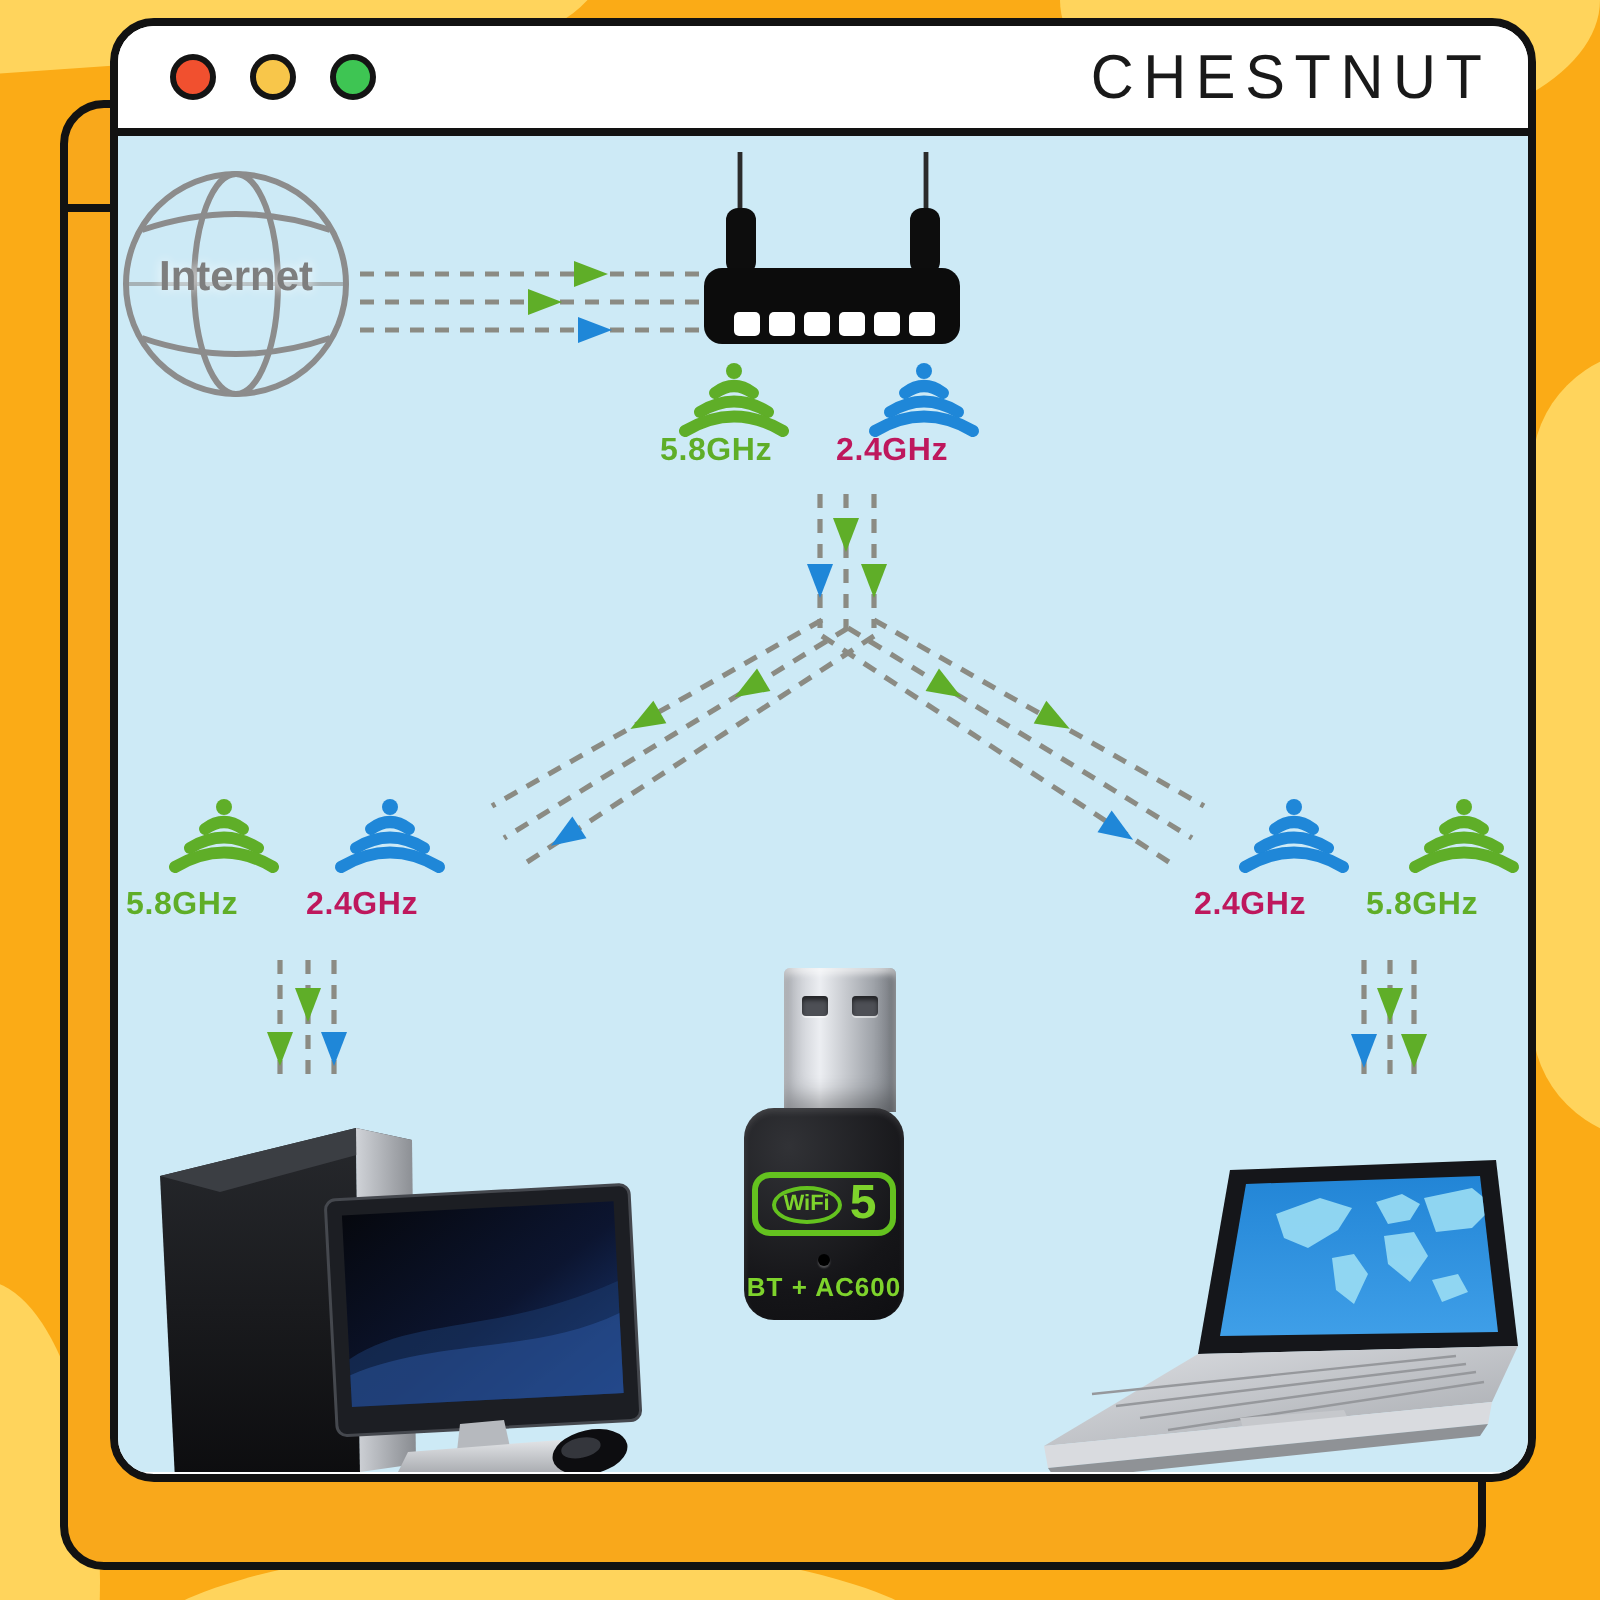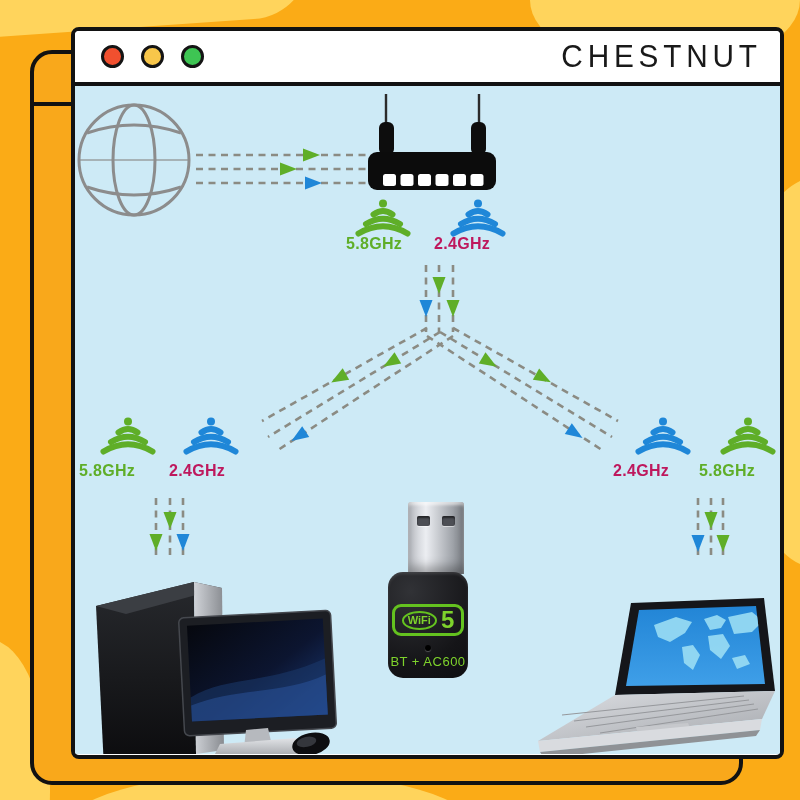--- a/index.html
+++ b/index.html
@@ -13,23 +13,23 @@
   .blob.b3{left:766px;top:175px;width:120px;height:395px;border-radius:60px;}
   .blob.b4{left:60px;top:772px;width:420px;height:120px;border-radius:50%;}
   .blob.b5{left:-70px;top:640px;width:120px;height:300px;border-radius:50%;}
 
   
   .back-frame{position:absolute;left:30px;top:50px;width:713px;height:735px;
     background:#f9a81b;border:4px solid #121212;border-radius:22px;box-sizing:border-box;}
   .back-frame .bf-head{height:48px;border-bottom:4px solid #121212;}
 
   
-  .window{position:absolute;left:55px;top:27px;width:713px;height:732px;
-    background:#ffffff;border:4px solid #121212;border-radius:8px;
-    box-sizing:border-box;overflow:hidden;margin-left:16px;}
+  .window{position:absolute;left:55px;top:9px;width:713px;height:732px;
+    background:#ffffff;border:4px solid #121212;border-radius:22px;
+    box-sizing:border-box;overflow:hidden;}
   .titlebar{height:51px;display:flex;align-items:center;
     padding:0 18px 0 26px;border-bottom:4px solid #121212;background:#fff;}
   .dots{display:flex;gap:17px;}
   .dot{width:23px;height:23px;border-radius:50%;border:3px solid #141414;box-sizing:border-box;}
   .dot.red{background:#f1502f;} .dot.yellow{background:#f8c64a;} .dot.green{background:#3ec553;}
   .win-title{margin-left:auto;font-size:31px;font-weight:500;letter-spacing:5px;
     color:#191919;transform:scaleX(.96);transform-origin:100% 50%;white-space:nowrap;}
 
   .content{position:relative;width:705px;height:668px;background:#cdeaf6;}
   .diagram-svg{position:absolute;left:0;top:0;}
@@ -56,21 +56,21 @@
     background:radial-gradient(130% 110% at 28% 18%,#313236,#151518 62%,#0d0d10);
     box-shadow:inset 0 2px 3px rgba(255,255,255,.12);}
   .adapter-logo{width:72px;height:32px;margin:32px auto 0;border:3px solid #64c21f;
     border-radius:9px;box-sizing:border-box;display:flex;align-items:center;
     justify-content:center;gap:4px;}
   .wifi-oval{font-size:11px;font-weight:700;color:#7ed32c;border:2px solid #64c21f;
     border-radius:50%;padding:2px 4px;line-height:1;}
   .five{font-size:24px;font-weight:700;color:#7ed32c;line-height:1;}
   .led-dot{display:block;width:6px;height:6px;border-radius:50%;background:#000;
     box-shadow:0 1px 1px rgba(255,255,255,.25);margin:9px auto 0;}
-  .bt-label{margin-top:3px;text-align:center;font-size:13px;font-weight:400;
+  .bt-label{margin-top:3px;text-align:center;font-size:13px;font-weight:700;
     color:#7ed32c;letter-spacing:.5px;}
 </style>
 </head>
 <body>
 
 <div class="stage">
   <div class="blob b1"></div>
   <div class="blob b2"></div>
   <div class="blob b3"></div>
   <div class="blob b4"></div>
@@ -263,20 +263,21 @@
               <path d="M 38 126 L 213 105"></path>
             <path d="M 50 132 L 218 109"></path>
               <path d="M 64 138 L 222 114"></path>
           </g>
           <polygon points="100,132 152,128 158,141 104,145" fill="#c6c8cc"></polygon>
           <polygon points="2,146 226,124 224,135 4,157" fill="#d9dbdf"></polygon>
           <polygon points="4,157 224,135 220,141 8,163" fill="#8f9296"></polygon>
         </g>
       </svg>
 
+      <div class="internet-label" style="left:4px;top:59px;">Internet</div>
 
       <div class="label gr" style="left:271px;top:149px;">5.8GHz</div>
       <div class="label bl" style="left:359px;top:149px;">2.4GHz</div>
 
       <div class="label gr" style="left:4px;top:376px;">5.8GHz</div>
       <div class="label bl" style="left:94px;top:376px;">2.4GHz</div>
 
       <div class="label bl" style="left:538px;top:376px;">2.4GHz</div>
       <div class="label gr" style="left:624px;top:376px;">5.8GHz</div>
 

